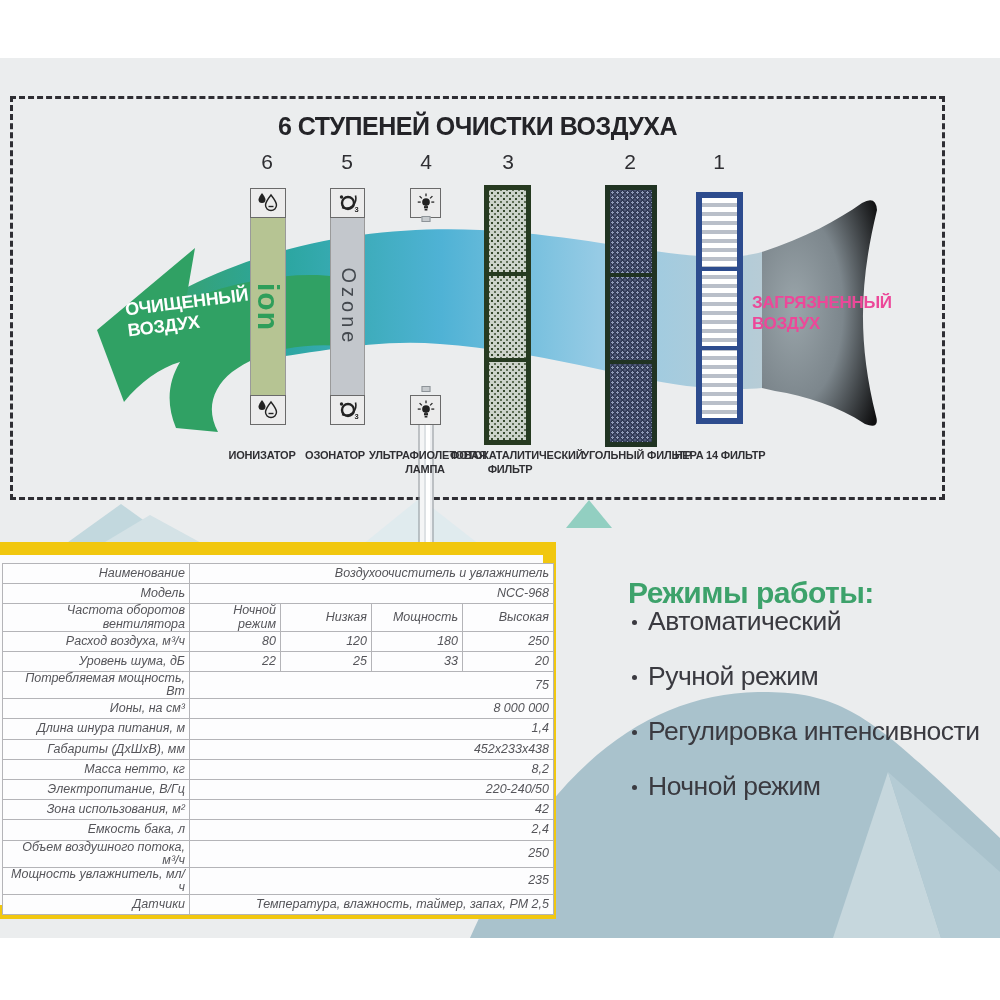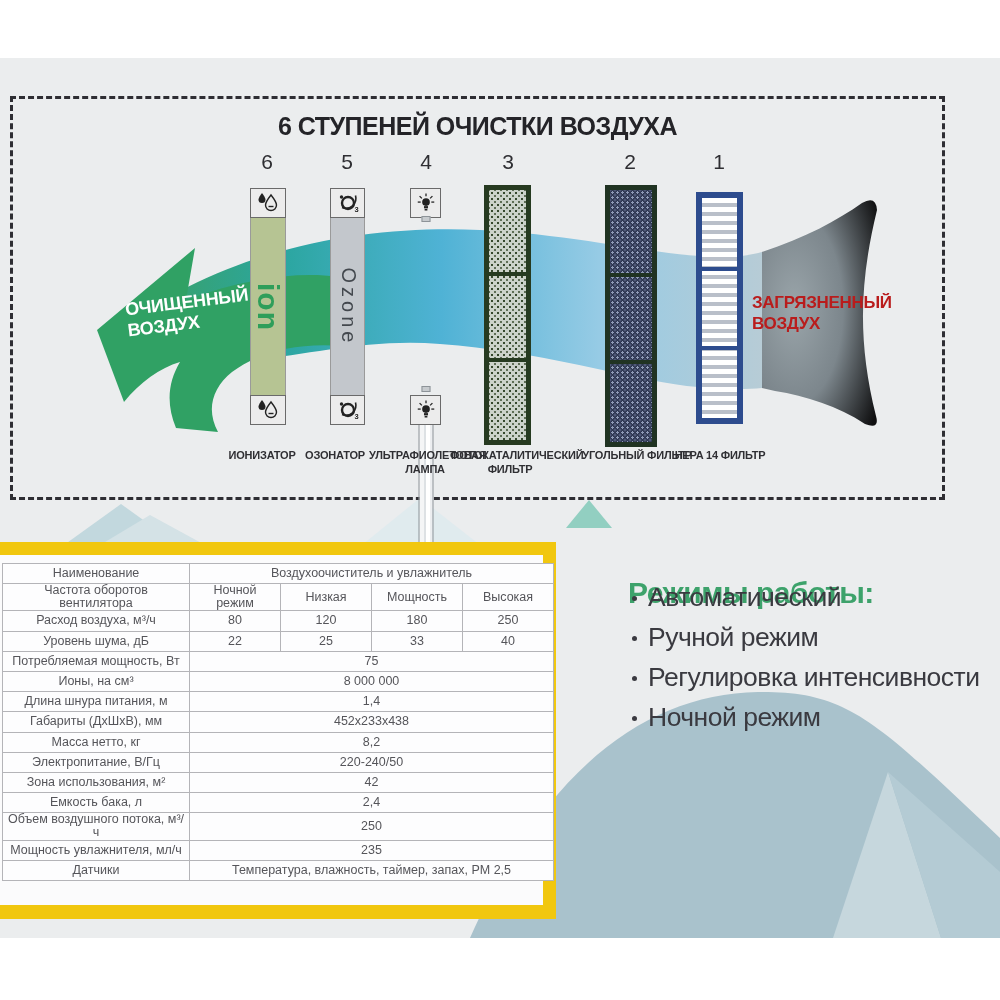--- a/index.html
+++ b/index.html
@@ -44,36 +44,36 @@
     border:5px solid #203322;box-sizing:border-box;}
   .filter1{background:repeating-linear-gradient(180deg,#ffffff 0px,#ffffff 5px,#b9bfc9 5px,#b9bfc9 9px);
     border:6px solid #2d4c8e;box-sizing:border-box;}
   .divider{position:absolute;left:0;width:100%;height:4px;}
 
   .stage-label{position:absolute;top:448px;text-align:center;font-size:11px;font-weight:bold;color:#2f2f33;
     line-height:1.3;z-index:4;letter-spacing:-0.2px;}
 
   .clean-air-text{position:absolute;left:126px;top:292px;z-index:5;color:#ffffff;font-weight:bold;
     font-size:18px;line-height:1.15;transform:rotate(-7deg);letter-spacing:-0.3px;}
-  .dirty-air-text{position:absolute;left:752px;top:292px;z-index:5;color:#b91c1c;font-weight:bold;
+  .dirty-air-text{position:absolute;left:752px;top:292px;z-index:5;color:#ec4899;font-weight:bold;
     font-size:17px;line-height:1.25;letter-spacing:-0.3px;}
 
   
   .yellow-frame{position:absolute;left:-20px;top:542px;width:576px;height:377px;background:#f1c70f;z-index:6;}
   .white-panel{position:absolute;left:20px;top:13px;right:13px;bottom:14px;background:#fbfbfc;}
   .spec-table{position:absolute;left:2px;top:563px;z-index:7;border-collapse:collapse;background:#fdfdfe;
     font-size:12.5px;color:#55555a;}
-  .spec-table td{border:1px solid #b4b4b8;height:19.2px;padding:0 4px;text-align:center;vertical-align:middle;line-height:1.05;}
+  .spec-table td{border:1px solid #b4b4b8;height:19.2px;padding:0 4px;text-align:right;vertical-align:middle;line-height:1.05;font-style:italic;}
   .spec-table td.lbl{width:178px;}
   .spec-table td.val{width:82px;}
 
   
   .modes-title{position:absolute;left:628px;top:543px;font-size:30px;font-weight:bold;color:#3da26b;z-index:6;letter-spacing:-0.5px;margin-top:33px;}
   .modes-list{position:absolute;left:630px;top:582px;margin:0;padding:0;list-style:none;z-index:6;}
-  .modes-list li{position:relative;padding-left:18px;margin-bottom:9px;font-size:26.5px;color:#3a3a40;letter-spacing:-0.5px;}
+  .modes-list li{position:relative;padding-left:18px;margin-bottom:9px;font-size:26.5px;color:#3a3a40;letter-spacing:-0.5px;margin-top:24px;}
   .modes-list li::before{content:"";position:absolute;left:2px;top:14px;width:5px;height:5px;border-radius:50%;background:#3a3a40;}
 </style>
 </head>
 <body>
 
 <div class="canvas">
 
   <div class="gray-band"></div>
 
   <svg class="decor-svg" viewBox="0 0 1000 1000">
@@ -227,39 +227,43 @@
   <div class="yellow-frame">
     <div class="white-panel"></div>
   </div>
   <table class="spec-table">
     <tbody>
         <tr>
           <td class="lbl">Наименование</td>
           <td colspan="4">Воздухоочиститель и увлажнитель</td>
         </tr>
         <tr>
+          <td class="lbl">Модель</td>
+          <td colspan="4">NCC-968</td>
+        </tr>
+        <tr>
           <td class="lbl">Частота оборотов вентилятора</td>
           <td class="val">Ночной режим</td>
           <td class="val">Низкая</td>
           <td class="val">Мощность</td>
           <td class="val">Высокая</td>
         </tr>
         <tr>
           <td class="lbl">Расход воздуха, м³/ч</td>
           <td class="val">80</td>
           <td class="val">120</td>
           <td class="val">180</td>
           <td class="val">250</td>
         </tr>
         <tr>
           <td class="lbl">Уровень шума, дБ</td>
           <td class="val">22</td>
           <td class="val">25</td>
           <td class="val">33</td>
-          <td class="val">40</td>
+          <td class="val">20</td>
         </tr>
         <tr>
           <td class="lbl">Потребляемая мощность, Вт</td>
           <td colspan="4">75</td>
         </tr>
         <tr>
           <td class="lbl">Ионы, на см³</td>
           <td colspan="4">8 000 000</td>
         </tr>
         <tr>
@@ -284,21 +288,21 @@
         </tr>
         <tr>
           <td class="lbl">Емкость бака, л</td>
           <td colspan="4">2,4</td>
         </tr>
         <tr>
           <td class="lbl">Объем воздушного потока, м³/ч</td>
           <td colspan="4">250</td>
         </tr>
         <tr>
-          <td class="lbl">Мощность увлажнителя, мл/ч</td>
+          <td class="lbl">Мощность увлажнитель, мл/ч</td>
           <td colspan="4">235</td>
         </tr>
         <tr>
           <td class="lbl">Датчики</td>
           <td colspan="4">Температура, влажность, таймер, запах, PM 2,5</td>
         </tr>
       </tbody>
   </table>
 
   <div class="modes-title">Режимы работы:</div>

